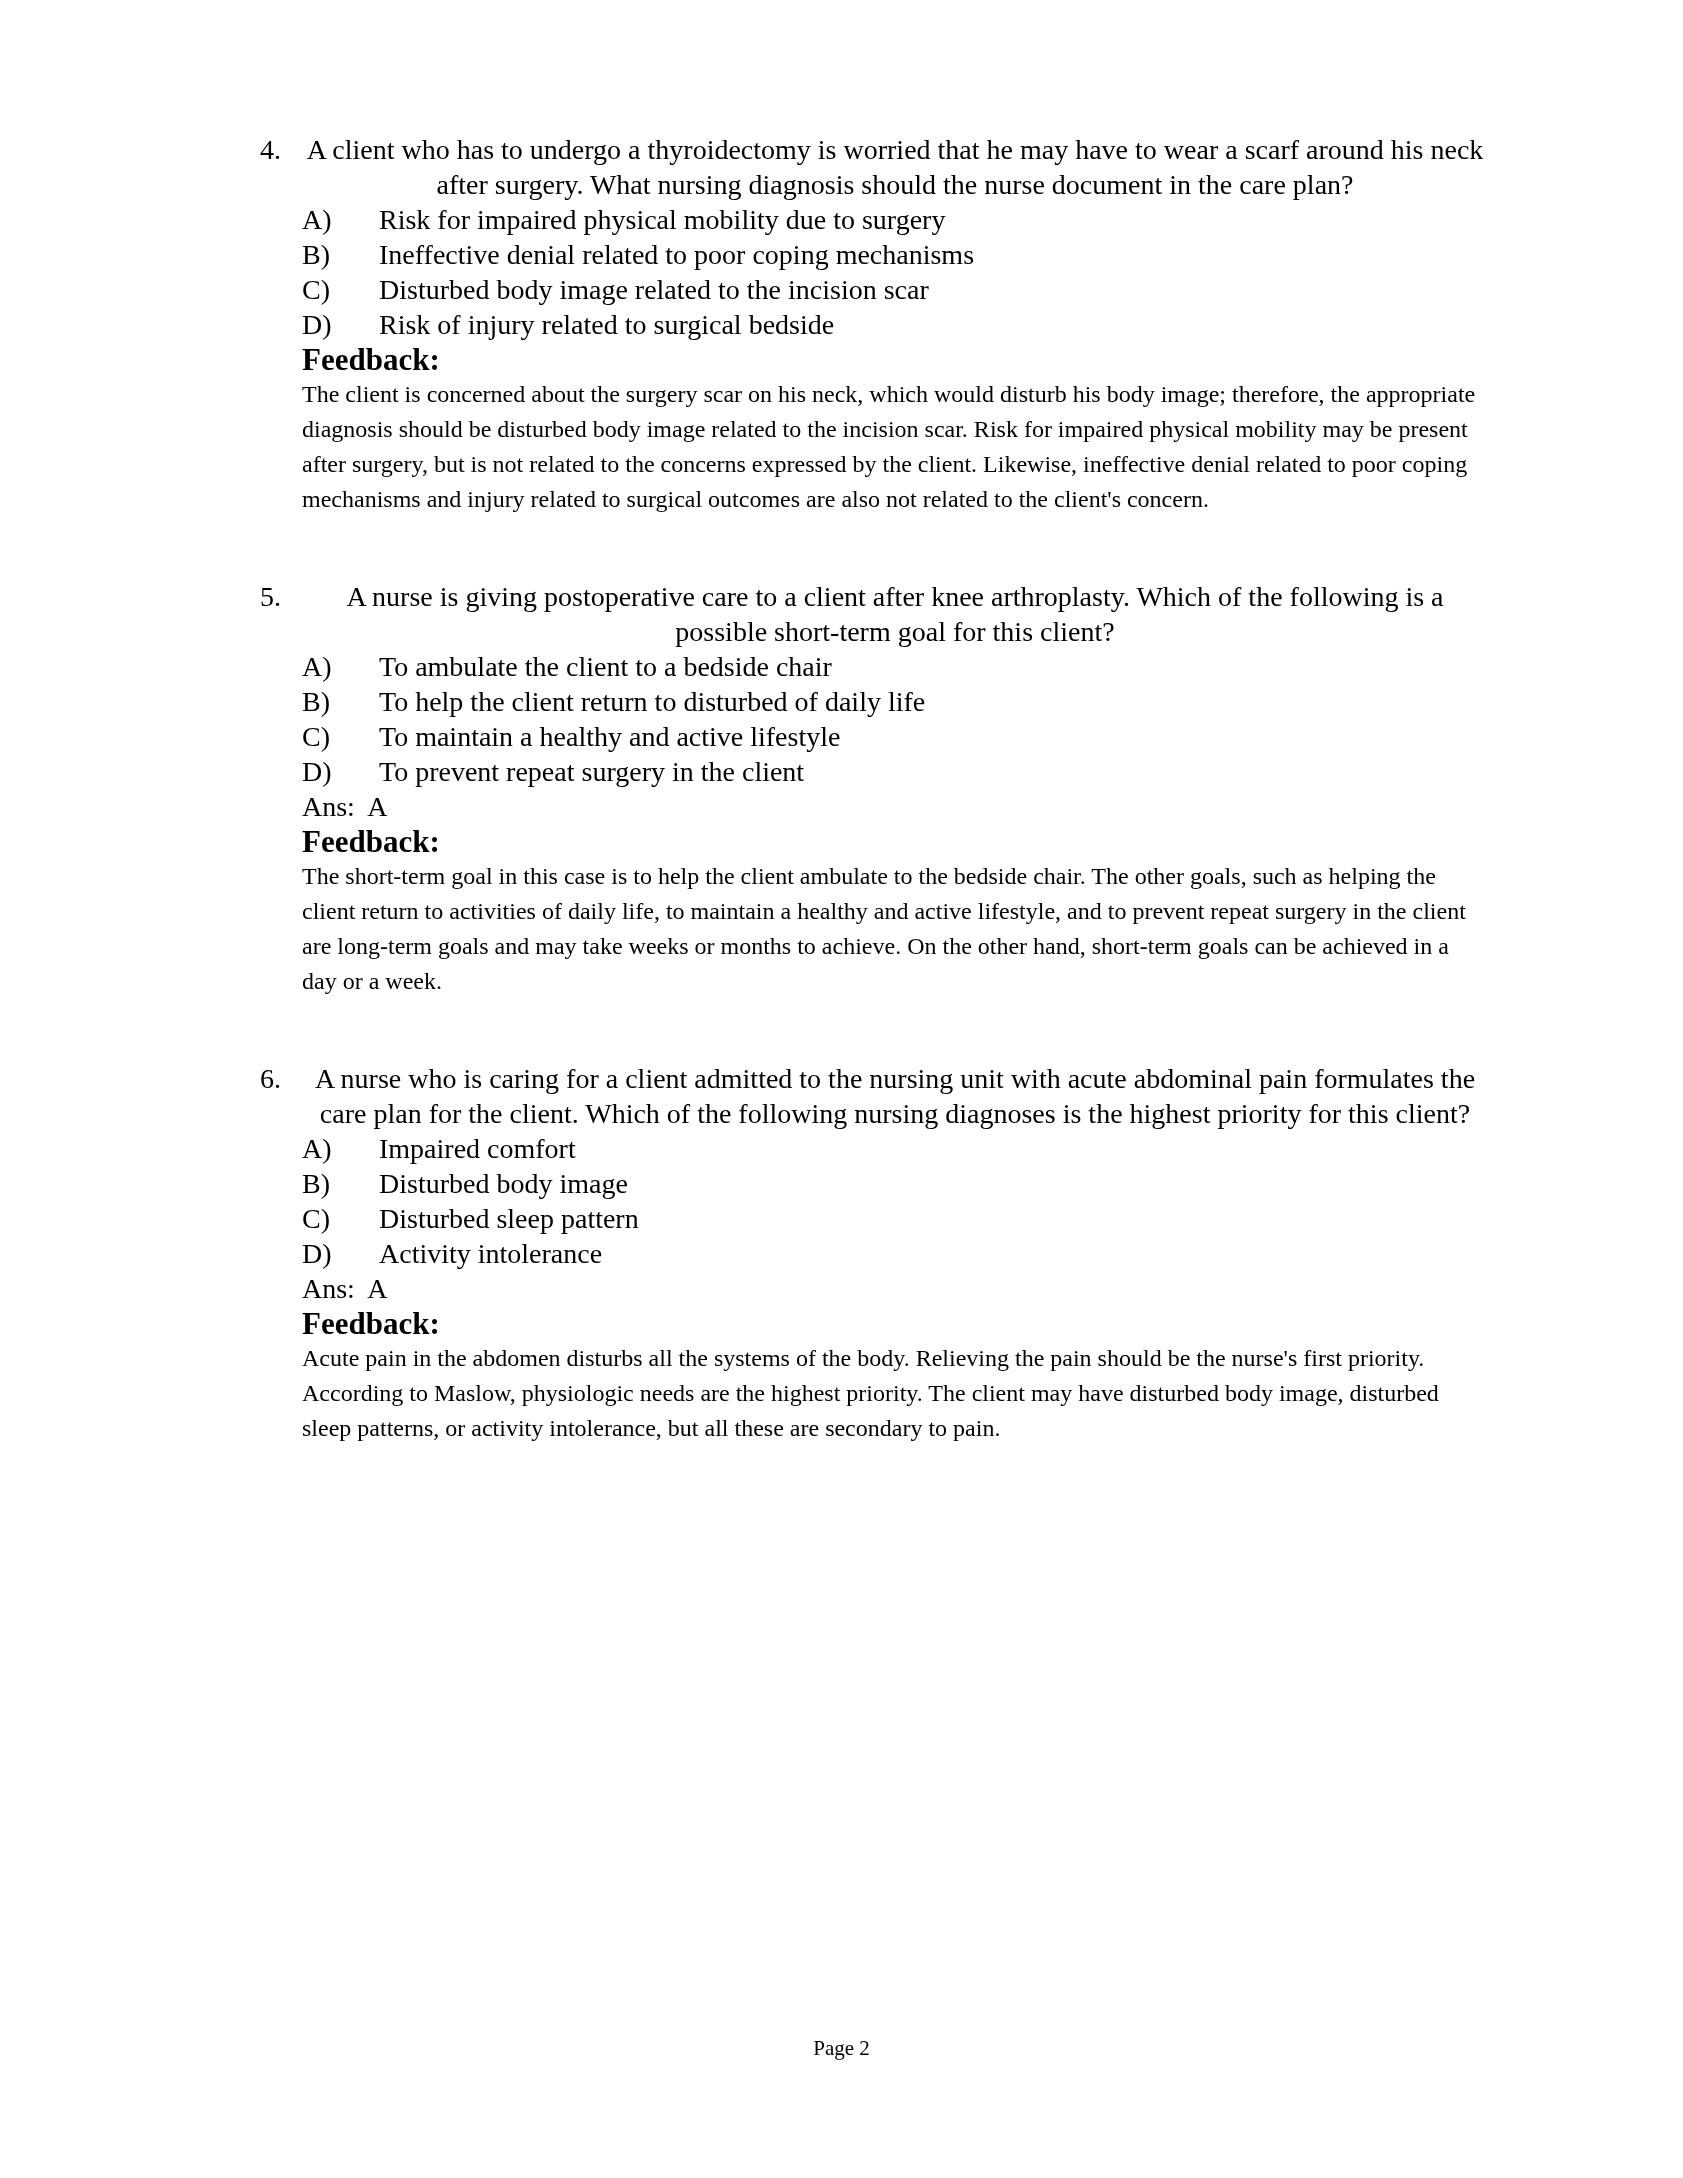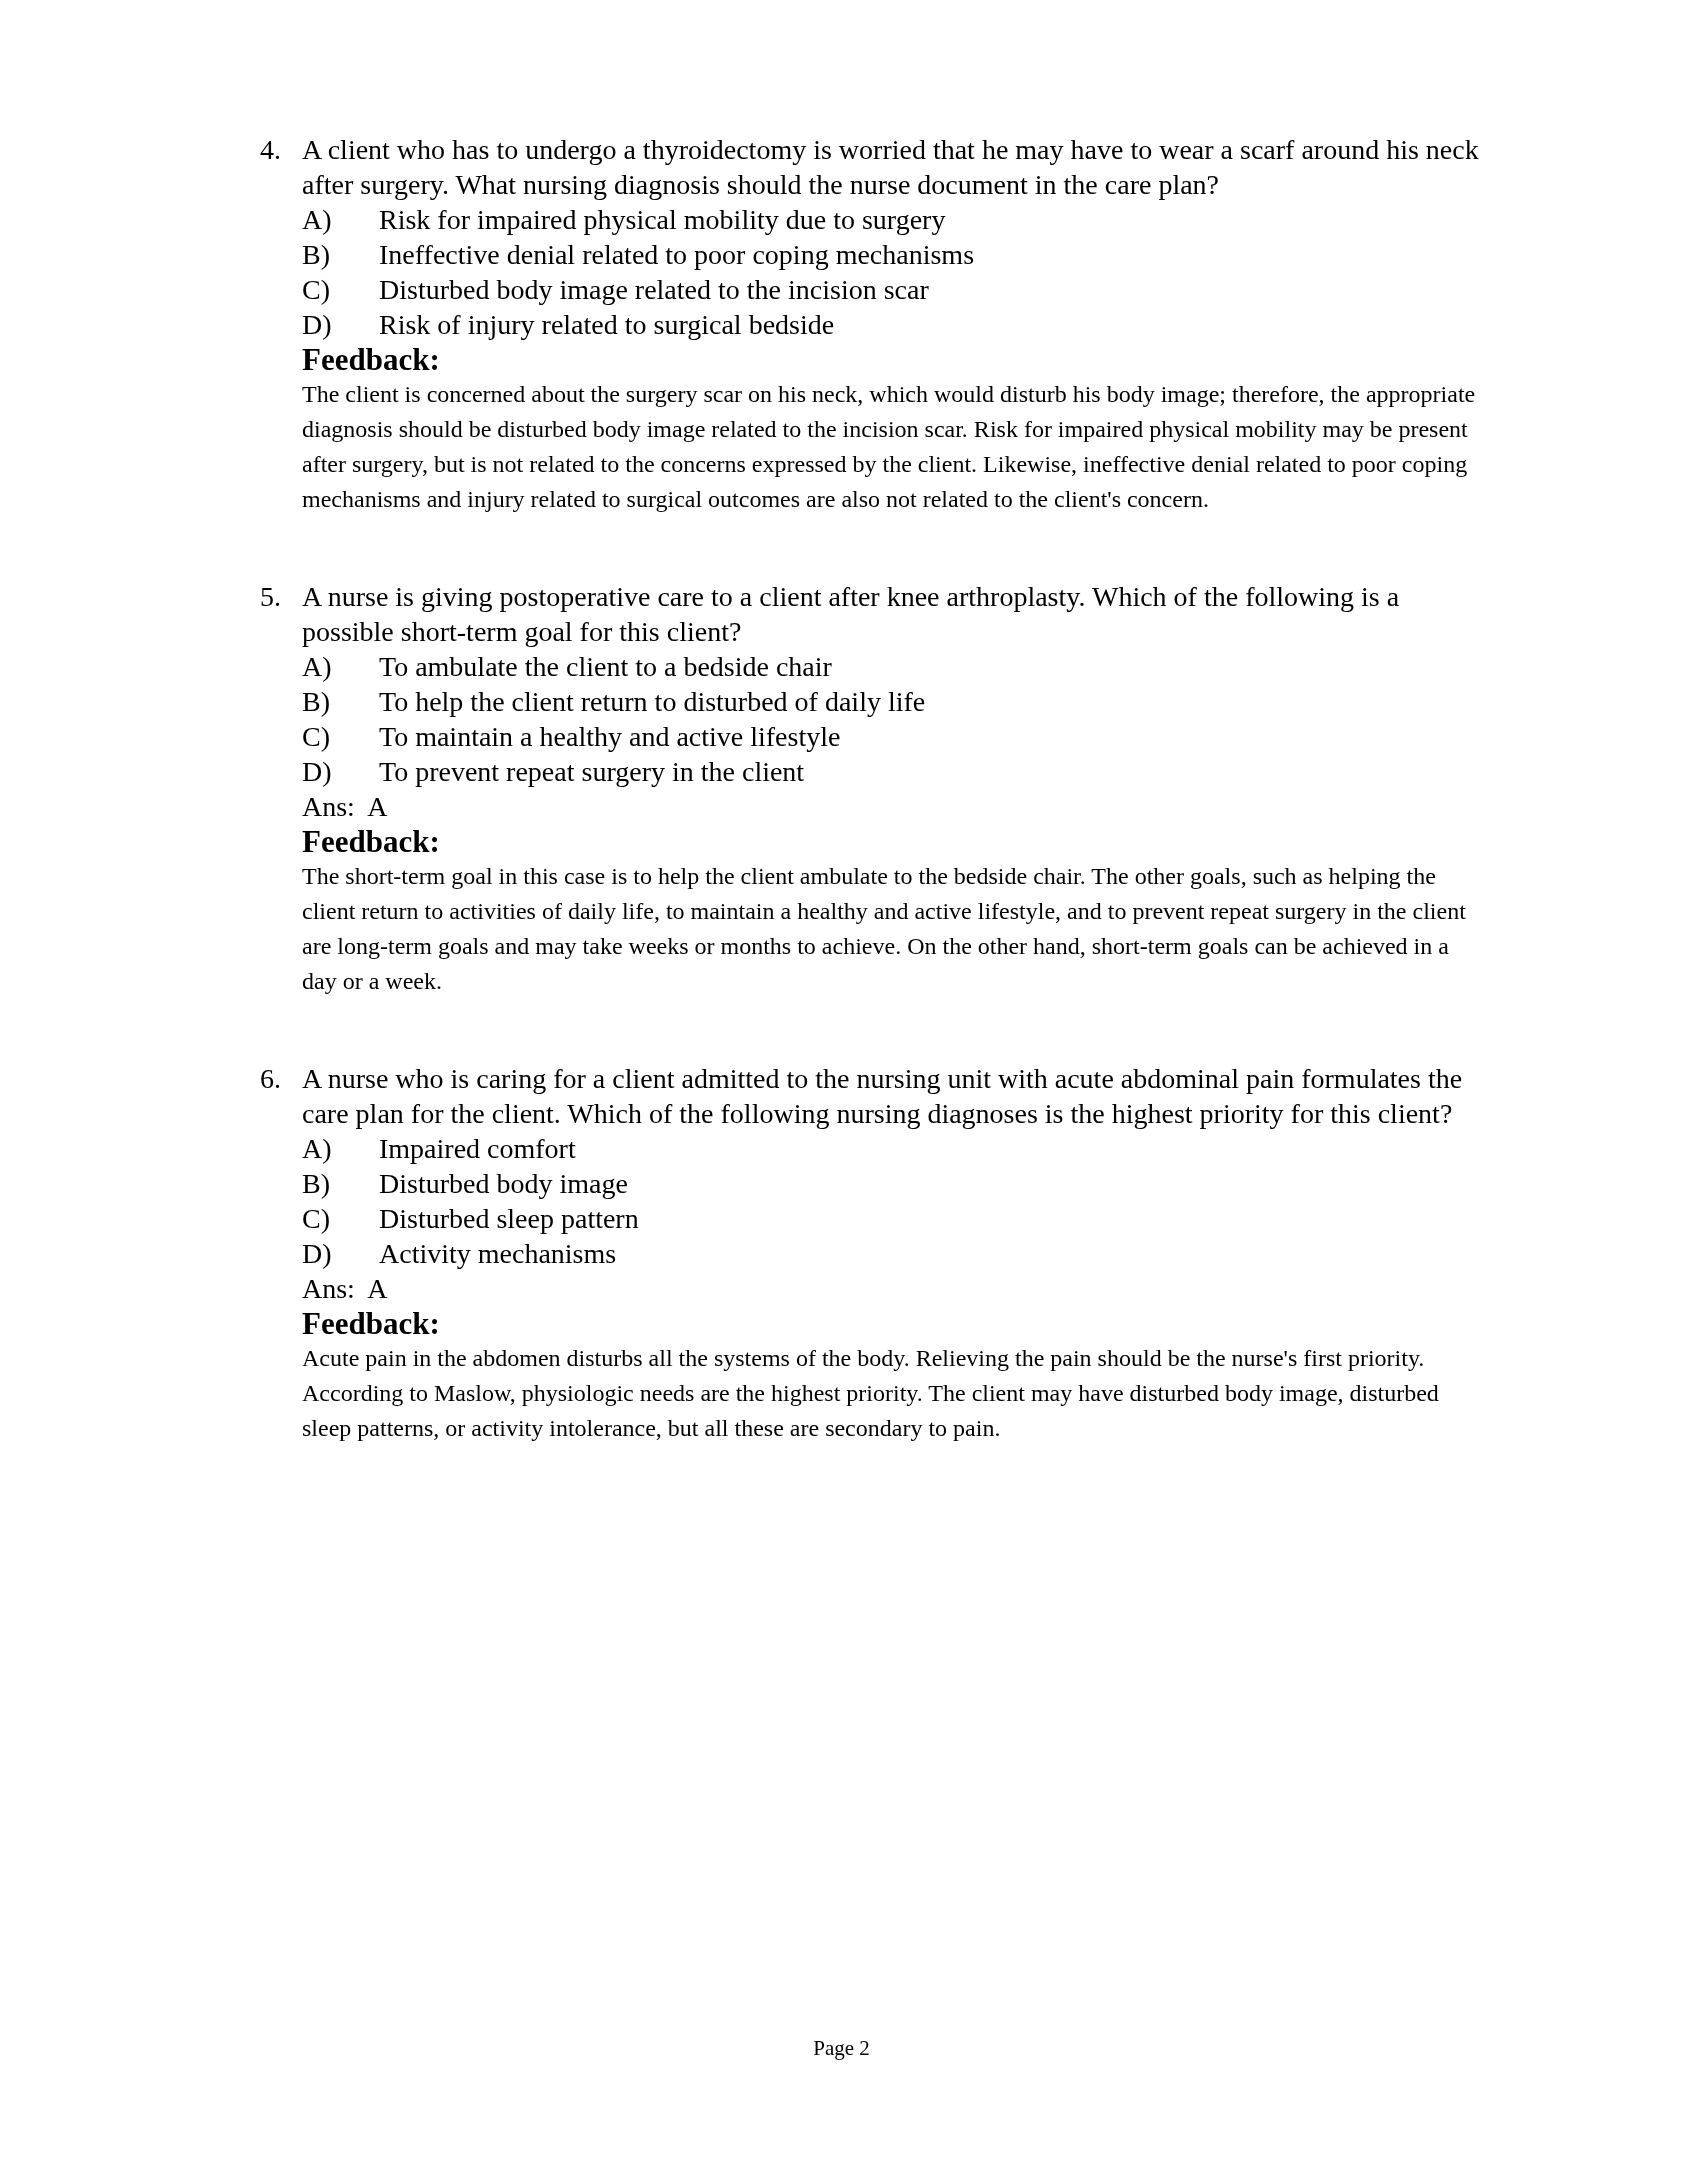--- a/index.html
+++ b/index.html
@@ -48,21 +48,21 @@
     width: 42px;
     flex: 0 0 42px;
     font-size: 28px;
     line-height: 35px;
     text-align: left;
   }
   .q-stem {
     flex: 1 1 auto;
     font-size: 28px;
     line-height: 35px;
-    text-align: left;
+    text-align: center;
   }
 
   .options {
     margin-left: 42px;
   }
   .option-row {
     display: flex;
     align-items: flex-start;
     font-size: 28px;
     line-height: 35px;
@@ -181,21 +181,21 @@
         <div class="option-row">
           <div class="option-letter">B)</div>
           <div class="option-text">Disturbed body image</div>
         </div>
         <div class="option-row">
           <div class="option-letter">C)</div>
           <div class="option-text">Disturbed sleep pattern</div>
         </div>
         <div class="option-row">
           <div class="option-letter">D)</div>
-          <div class="option-text">Activity mechanisms</div>
+          <div class="option-text">Activity intolerance</div>
         </div>
       </div>
       <div class="answer-line">Ans:  A</div>
       <div class="feedback-label">Feedback:</div>
       <div class="feedback-body">Acute pain in the abdomen disturbs all the systems of the body. Relieving the pain should be the nurse's first priority. According to Maslow, physiologic needs are the highest priority. The client may have disturbed body image, disturbed sleep patterns, or activity intolerance, but all these are secondary to pain.</div>
     </div>
 
   </div>
 
   <div class="page-footer">Page 2</div>

